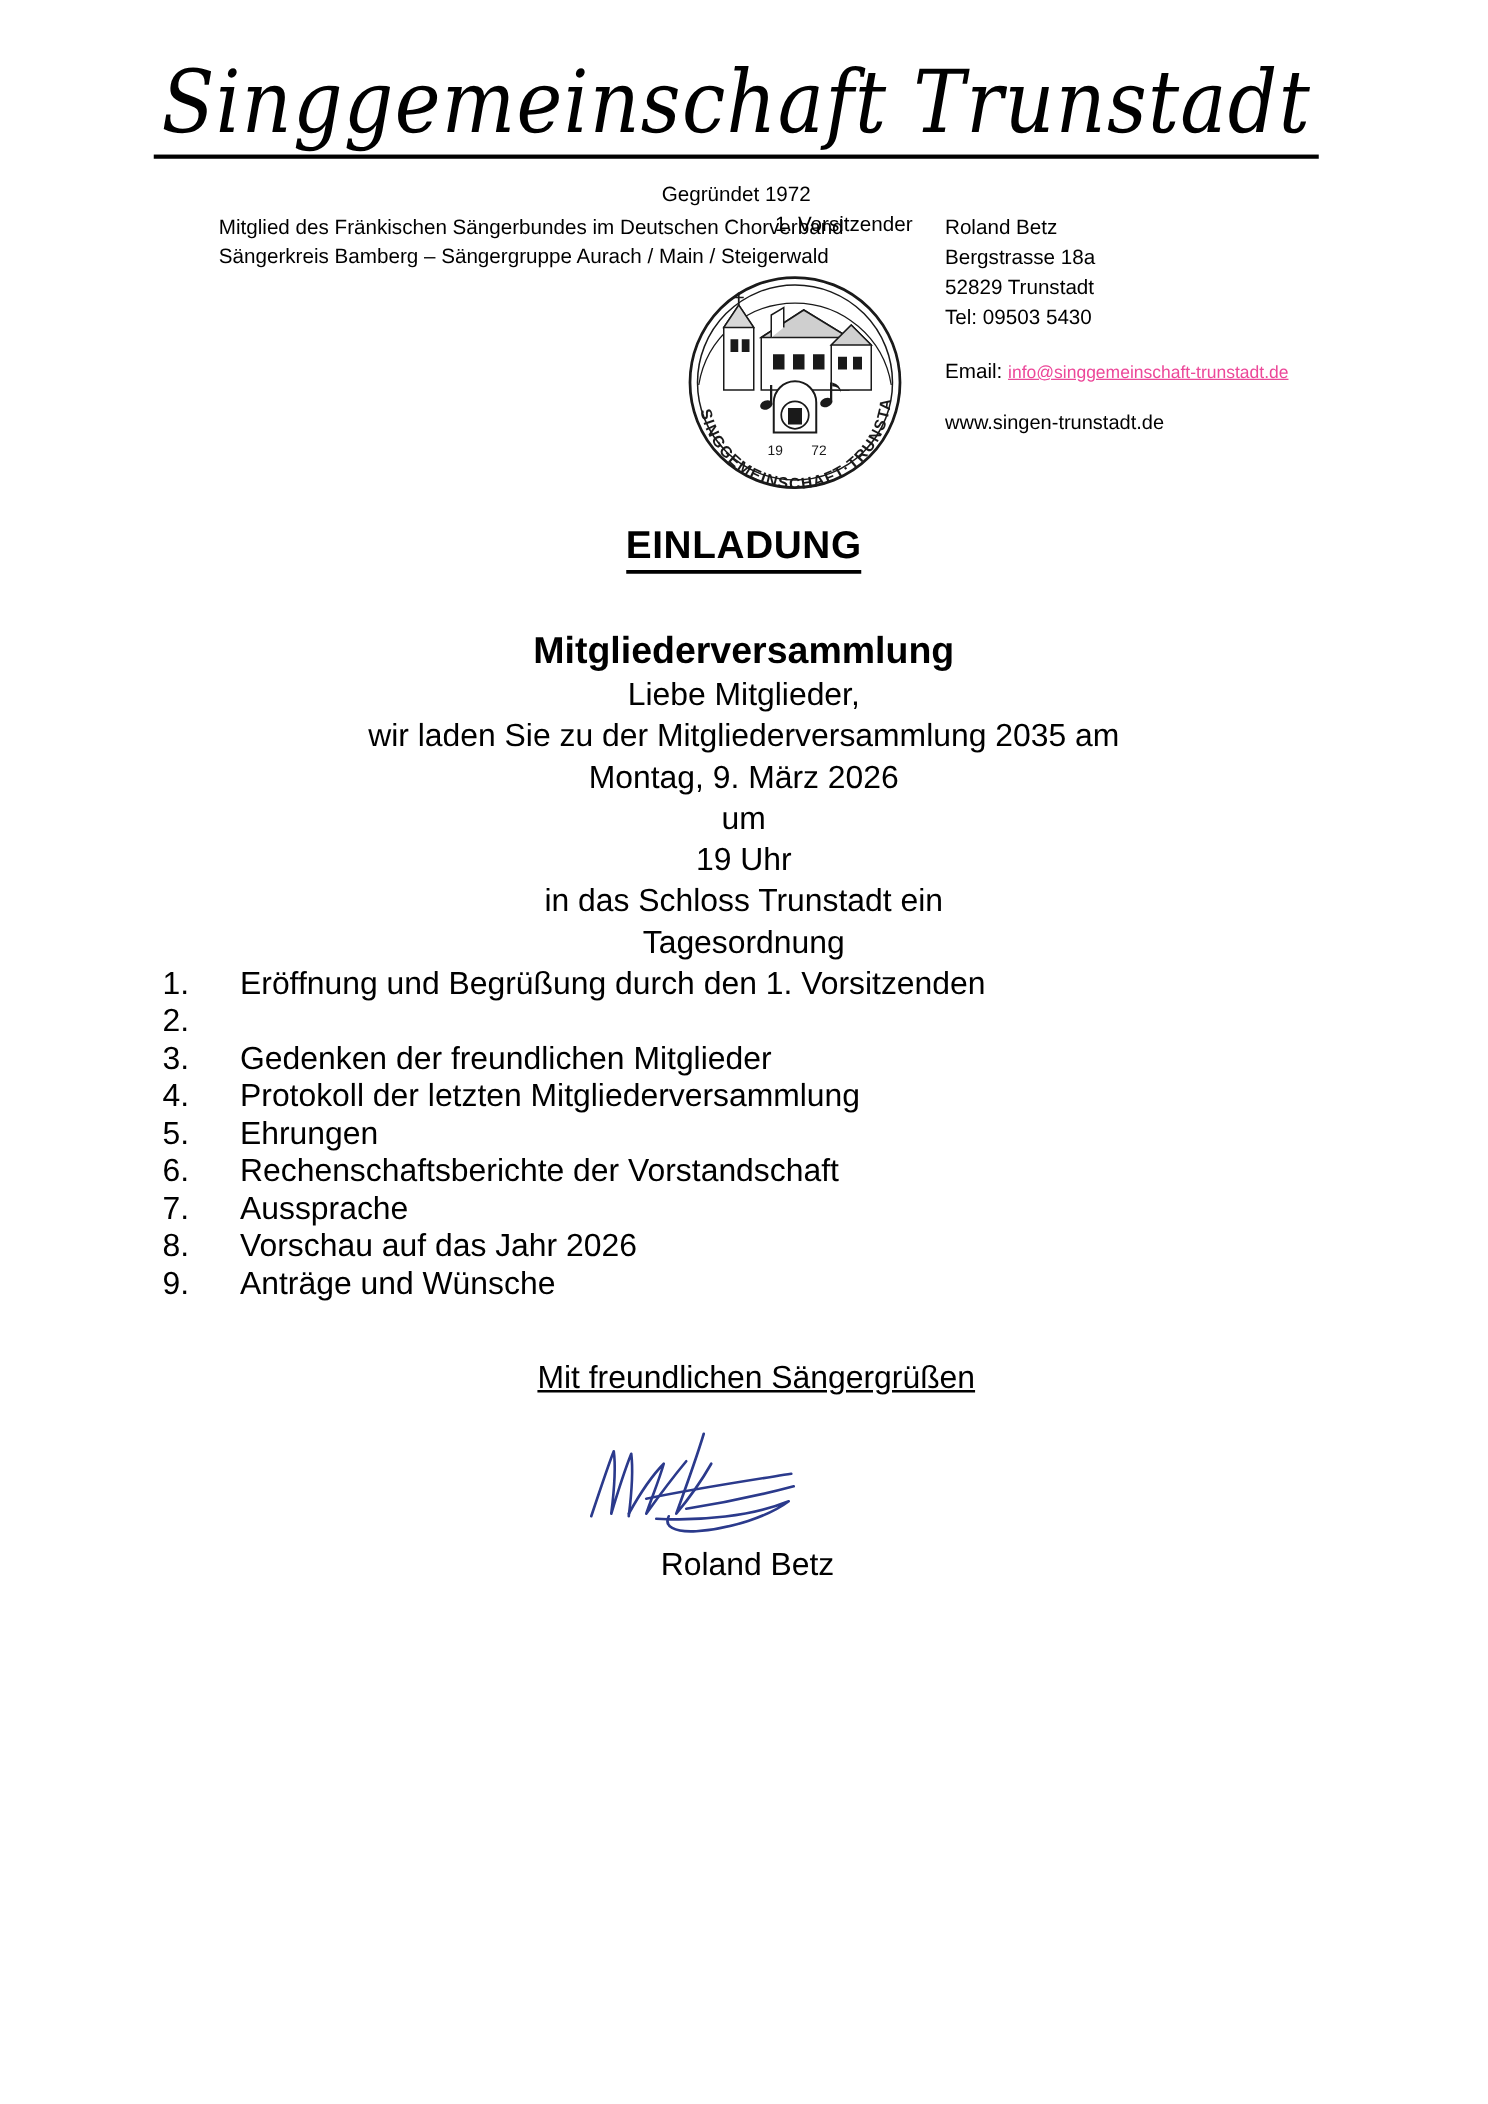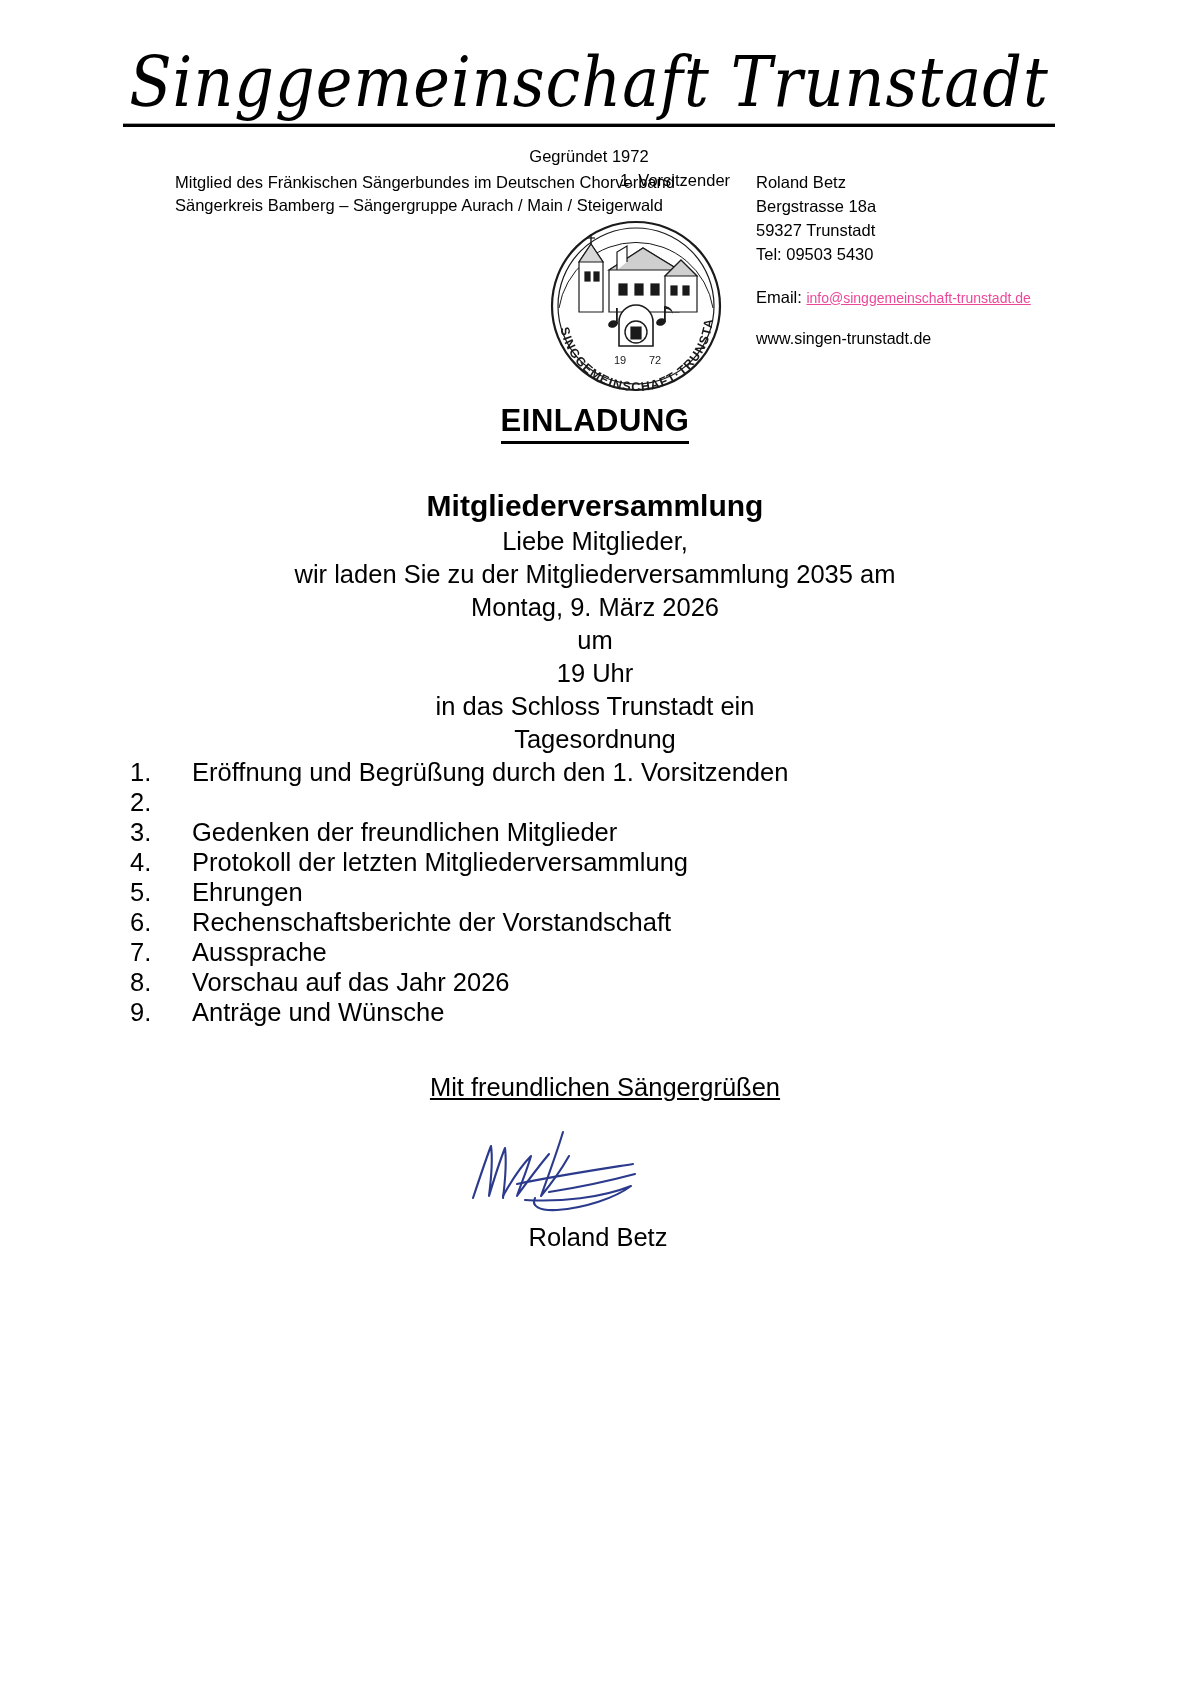--- a/index.html
+++ b/index.html
@@ -95,21 +95,21 @@
     position: absolute;
     left: 531px;
     top: 196px;
     width: 210px;
     height: 200px;
   }
 
   
   .doc-body {
     position: absolute;
-    top: 403px;
+    top: 418px;
     left: 0;
     width: 1190px;
     text-align: center;
   }
 
   .headline {
     font-size: 31px;
     font-weight: bold;
     letter-spacing: 0.5px;
     margin: 0;
@@ -194,21 +194,21 @@
     <div class="affiliation">
       <div>Mitglied des Fränkischen Sängerbundes im Deutschen Chorverband</div>
       <div>Sängerkreis Bamberg – Sängergruppe Aurach / Main / Steigerwald</div>
     </div>
 
     <div class="chair-label">1. Vorsitzender</div>
 
     <div class="contact-block">
       <div>Roland Betz</div>
       <div>Bergstrasse 18a</div>
-      <div>59327 Trunstadt</div>
+      <div>52829 Trunstadt</div>
       <div>Tel: 09503 5430</div>
       <div class="email-line">
         <span>Email:</span>
         <span class="email-link">info@singgemeinschaft-trunstadt.de</span>
       </div>
       <div class="web-line">www.singen-trunstadt.de</div>
     </div>
   </div>
 
   <div class="crest">

